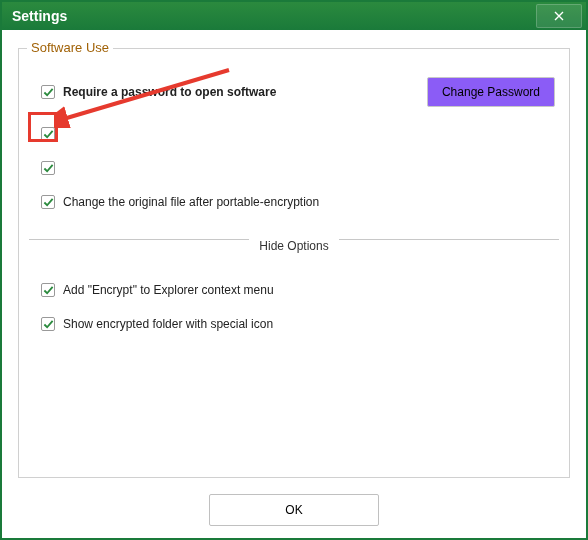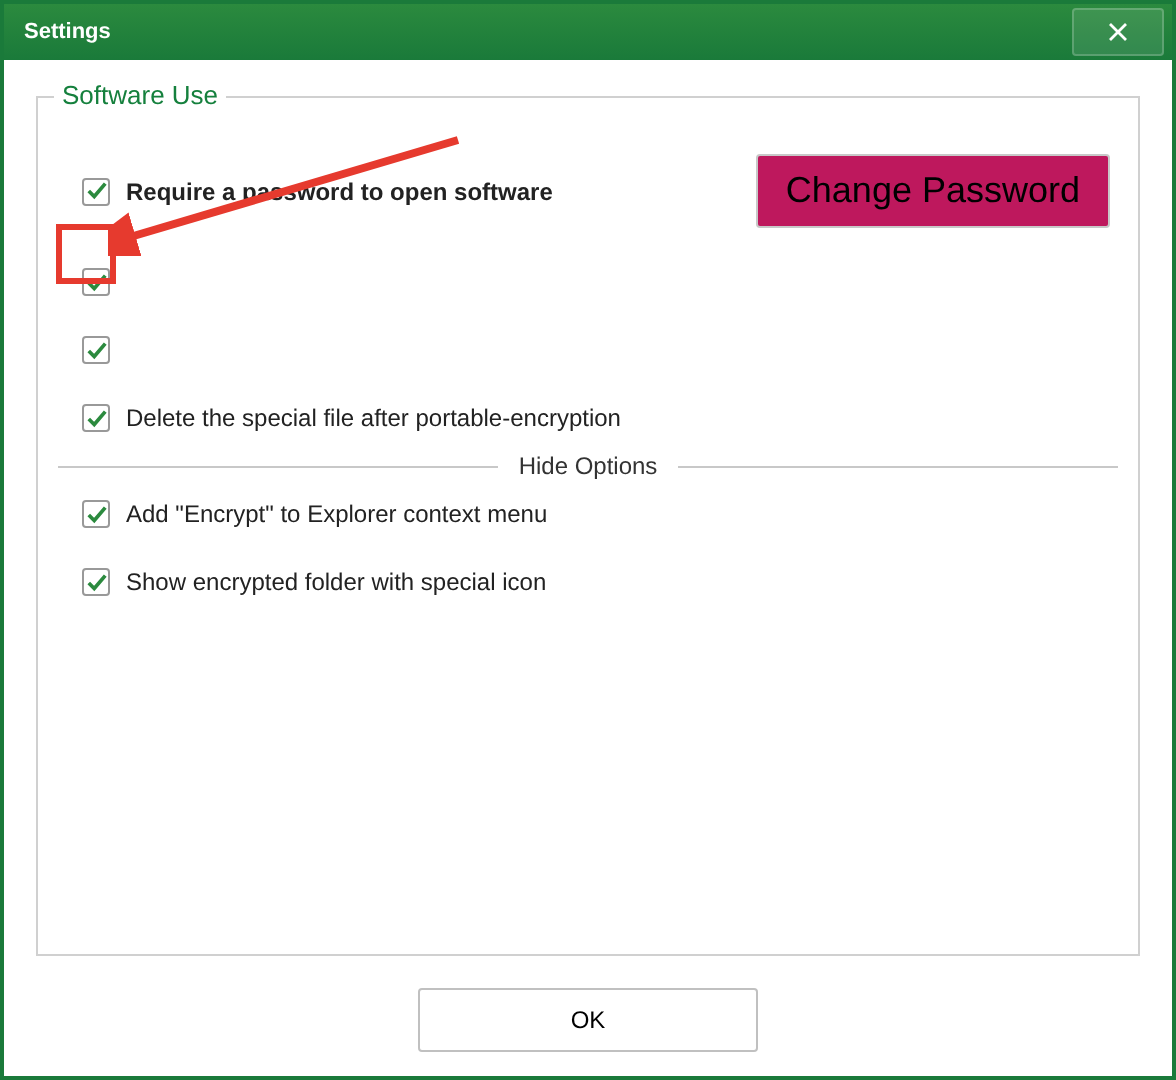--- a/index.html
+++ b/index.html
@@ -16,21 +16,21 @@
       background: linear-gradient(to bottom, #2b8a3e, #1a7a3a);
       height: 28px;
       display: flex;
       align-items: center;
       justify-content: space-between;
       color: #fff;
       padding-left: 10px;
     }
     .titlebar .title {
       font-weight: bold;
-      font-size: 11px;
+      font-size: 14px;
     }
     .titlebar .close-btn {
       width: 46px;
       height: 24px;
       background: rgba(255,255,255,0.1);
       border: 1px solid rgba(255,255,255,0.2);
       display: flex;
       align-items: center;
       justify-content: center;
       margin-right: 4px;
@@ -49,21 +49,21 @@
       position: relative;
       height: 430px;
     }
     .fieldset .legend {
       position: absolute;
       top: -9px;
       left: 8px;
       background: #fff;
       padding: 0 4px;
       font-size: 13px;
-      color: #15803d;
+      color: #a16207;
     }
     .row {
       display: flex;
       align-items: center;
       padding: 10px 4px;
       gap: 8px;
     }
     .row.first {
       justify-content: space-between;
       padding-right: 8px;
@@ -80,30 +80,29 @@
       cursor: pointer;
       flex-shrink: 0;
       margin-left: 12px;
       border-radius: 2px;
     }
     .checkbox svg { width: 11px; height: 11px; }
     .opt-label { font-size: 12px; color: #222; }
     .bold { font-weight: bold; }
     .btn {
       border: 1px solid #c8c8c8;
-      background: #be185d;
+      background: #8b5cf6;
       padding: 7px 14px;
-      font-size: 18px;
+      font-size: 12px;
       cursor: pointer;
       border-radius: 2px;
     }
     .divider-row {
       display: flex;
-      align-items: center;
-      margin: 0 4px;
+      margin: 20px 4px;
       gap: 10px;
     }
     .divider-row .line { flex: 1; height: 1px; background: #c8c8c8; }
     .divider-row .lbl { font-size: 12px; color: #333; }
     .footer {
       position: absolute;
       bottom: 12px;
       left: 0;
       right: 0;
       display: flex;
@@ -194,21 +193,21 @@
           </svg>
       </span>
     </div>
 
     <div class="row">
       <span class="checkbox">
         <svg viewBox="0 0 12 12">
             <path d="M1.5 6 L4.5 9 L10.5 2" stroke="#2b8a3e" stroke-width="2" fill="none"></path>
           </svg>
       </span>
-      <span class="opt-label">Delete the special file after portable-encryption</span>
+      <span class="opt-label">Change the original file after portable-encryption</span>
     </div>
 
 
     <div class="divider-row">
       <div class="line"></div>
       <span class="lbl">Hide Options</span>
       <div class="line"></div>
     </div>
 
     <div class="row">

